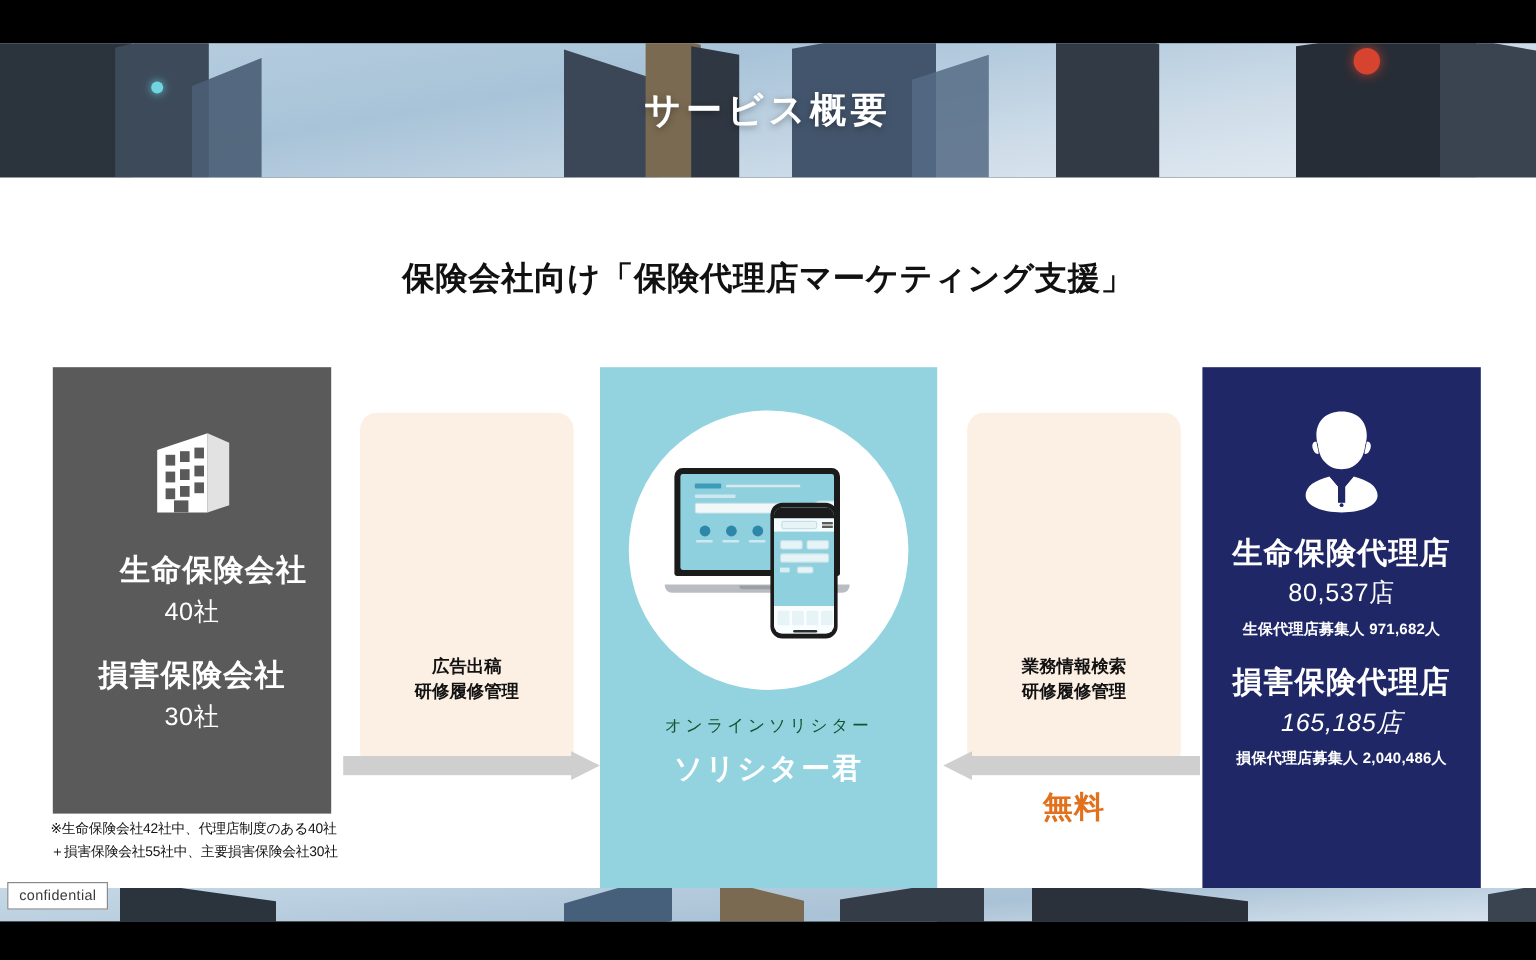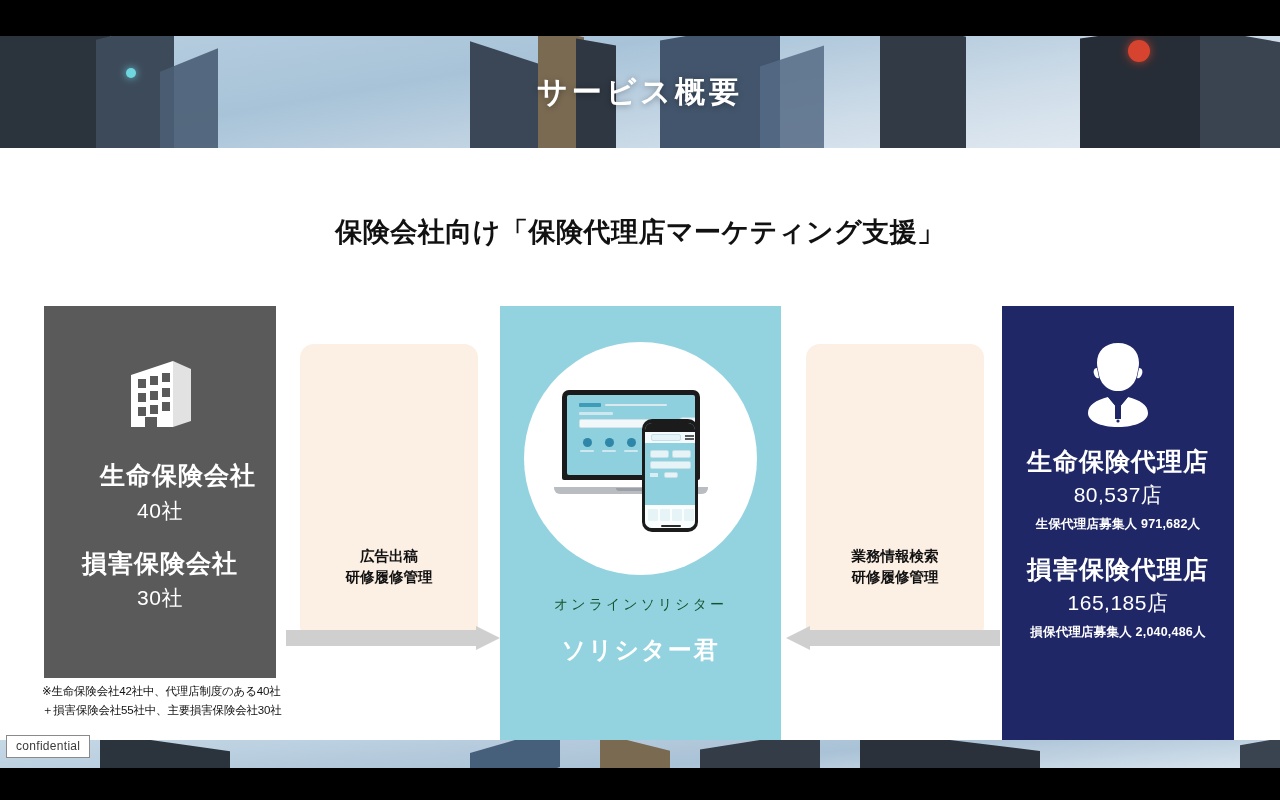--- a/index.html
+++ b/index.html
@@ -103,21 +103,21 @@
   }
   .phone .pscreen {
     width:100%; height:100%; background:#8ed0de; border-radius:7px;
     position:relative; overflow:hidden;
   }
   .ph-bar { position:absolute; background:#ffffff; }
   .ph-soft { position:absolute; background:#e6f4f7; border:1px solid #c5e0e7; border-radius:2px; }
   .ph-key { position:absolute; background:#ffffff; border-radius:1px; }
 
   .center-sub { font-size:14px; color:#14532d; letter-spacing:3px; font-weight:400; }
-  .center-name { font-size:24px; color:#fff; font-weight:700; letter-spacing:2px; margin-top:20px; }
+  .center-name { font-size:24px; color:#fff; font-weight:700; letter-spacing:2px; margin-top:10px; }
 
   
   .flowbox {
     position:absolute; background:#fcefe4; border-radius:14px;
   }
   .flowbox.left  { left:300px; top:196px; width:178px; height:296px; }
   .flowbox.right { left:806px; top:196px; width:178px; height:296px; }
 
   .flow-label {
     position:absolute; width:100%; text-align:center;
@@ -292,21 +292,21 @@
             <path d="M31 58l10 12 10-12-3-3-7 8-7-8z" fill="#1f2767"></path>
             <rect x="38" y="64" width="6" height="16" fill="#1f2767"></rect>
             <circle cx="41" cy="76" r="1.6" fill="#1f2767"></circle>
             <circle cx="41" cy="82" r="1.6" fill="#1f2767"></circle>
           </svg>
         </div>
         <div class="big-label" style="margin-top:16px;">生命保険代理店</div>
         <div class="mid-label" style="margin-top:4px;">80,537店</div>
         <div class="small-label" style="margin-top:8px;">生保代理店募集人 971,682人</div>
         <div class="big-label" style="margin-top:22px;">損害保険代理店</div>
-        <div class="mid-label" style="margin-top:4px;">165,185店</div>
+        <div class="mid-label" style="margin-top:4px;font-style:italic;">165,185店</div>
         <div class="small-label" style="margin-top:8px;">損保代理店募集人 2,040,486人</div>
       </div>
 
       <div class="flowbox left">
         <div class="flow-label l">
           <div>広告出稿</div>
           <div>研修履修管理</div>
         </div>
       </div>
 
@@ -319,20 +319,21 @@
 
       <div class="arrow arrow-right">
         <div class="shaft"></div>
         <div class="head"></div>
       </div>
       <div class="arrow arrow-left">
         <div class="shaft"></div>
         <div class="head"></div>
       </div>
 
+      <div class="free-label">無料</div>
 
       <div class="footnote">
         <div>※生命保険会社42社中、代理店制度のある40社</div>
         <div>＋損害保険会社55社中、主要損害保険会社30社</div>
       </div>
 
     </div>
   </div>
 
   <div class="confidential">confidential</div>

